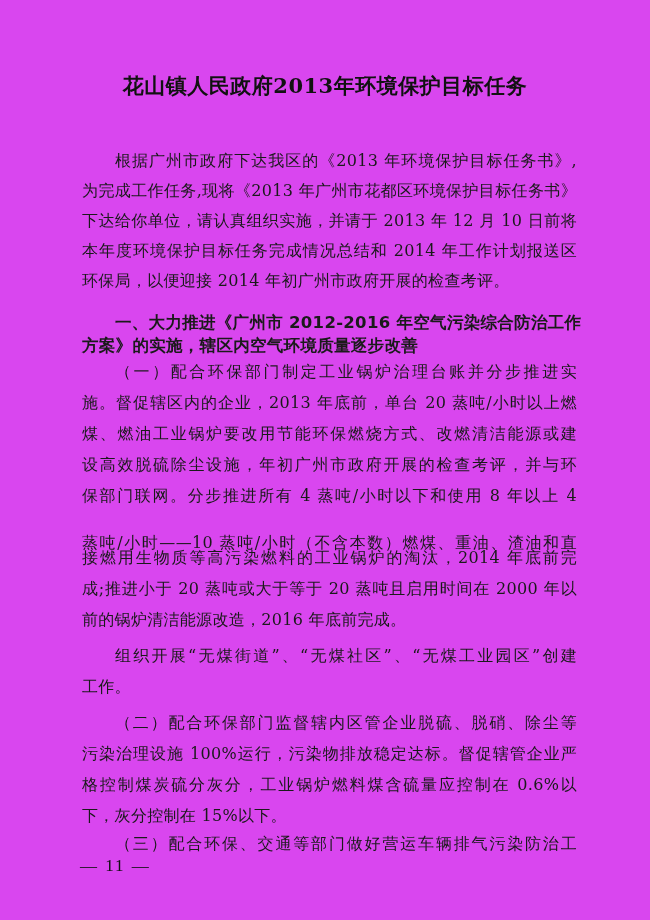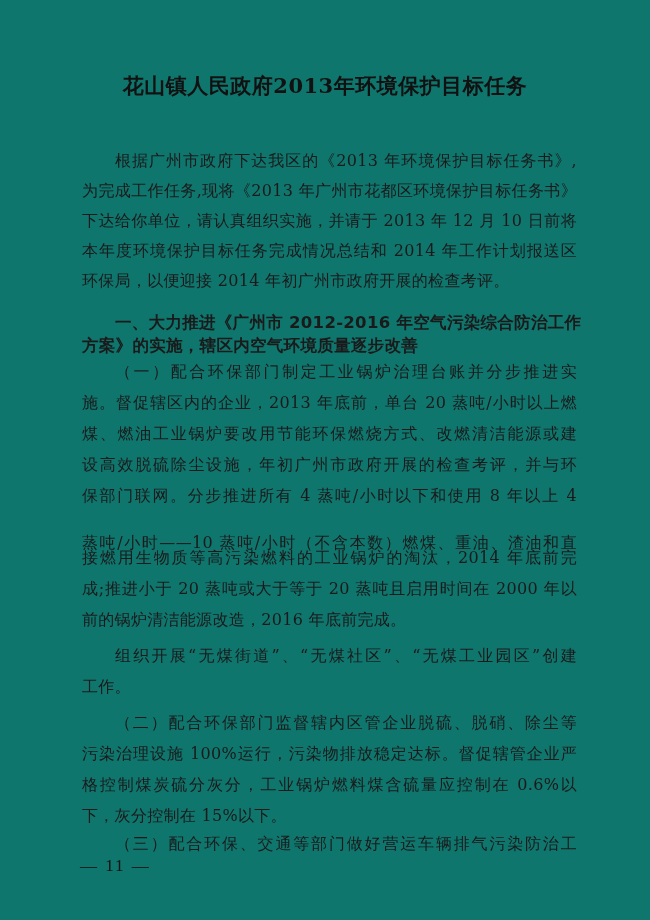--- a/index.html
+++ b/index.html
@@ -1,17 +1,17 @@
 <!DOCTYPE html>
 <html><head>
 <meta charset="utf-8">
 <style>
   html, body { margin: 0; padding: 0; background: #ffffff; }
   body { width: 650px; height: 920px; position: relative; overflow: hidden; color: #1a1a1a; }
-  .page { position: absolute; left: 0; top: 0; width: 650px; height: 920px; background: #0f766e; }
+  .page { position: absolute; left: 0; top: 0; width: 650px; height: 920px; background: #d946ef; }
   .title {
     position: absolute; left: 0; top: 72px; width: 650px; text-align: center;
     font-family: "DejaVu Serif", "Liberation Serif", serif; font-weight: bold;
     font-size: 21px; letter-spacing: 0.5px; color: #111;
   }
   .line {
     position: absolute; left: 82px; width: 495px; height: 30px; line-height: 30px;
     font-family: "DejaVu Serif", "Liberation Serif", serif; font-size: 16px;
     white-space: nowrap; color: #1a1a1a; text-align: justify; text-align-last: justify;
     letter-spacing: 0.3px;

